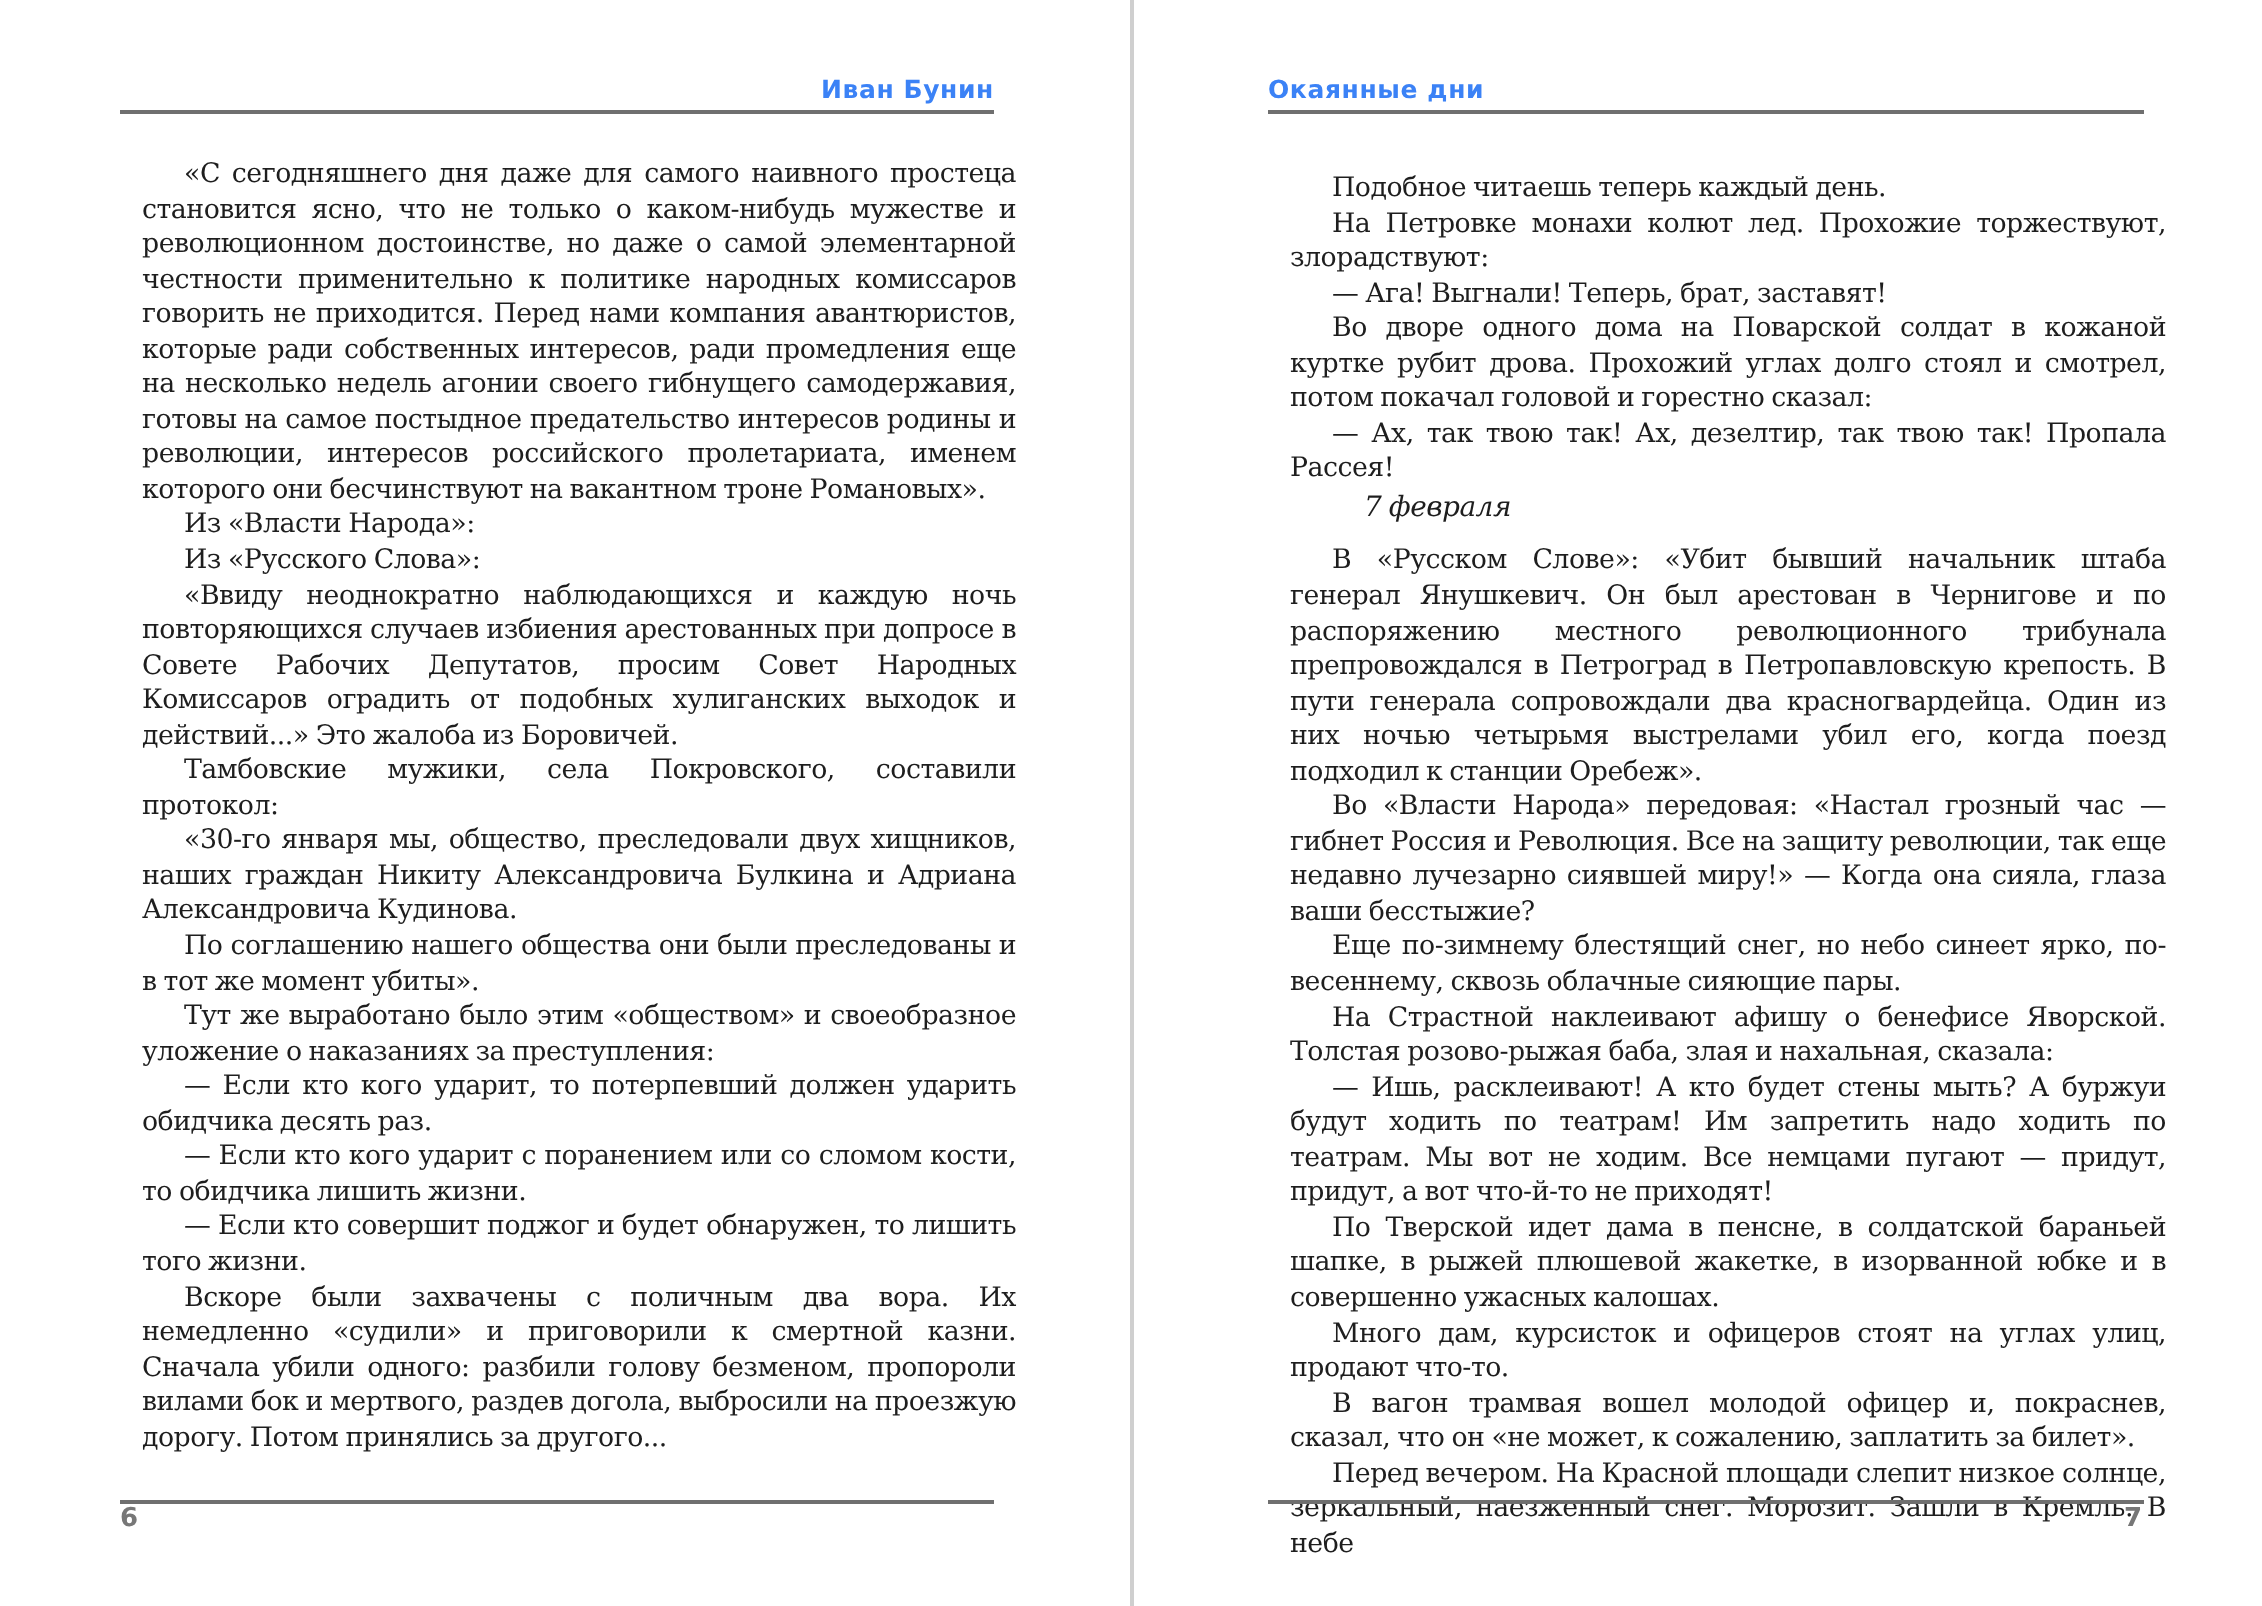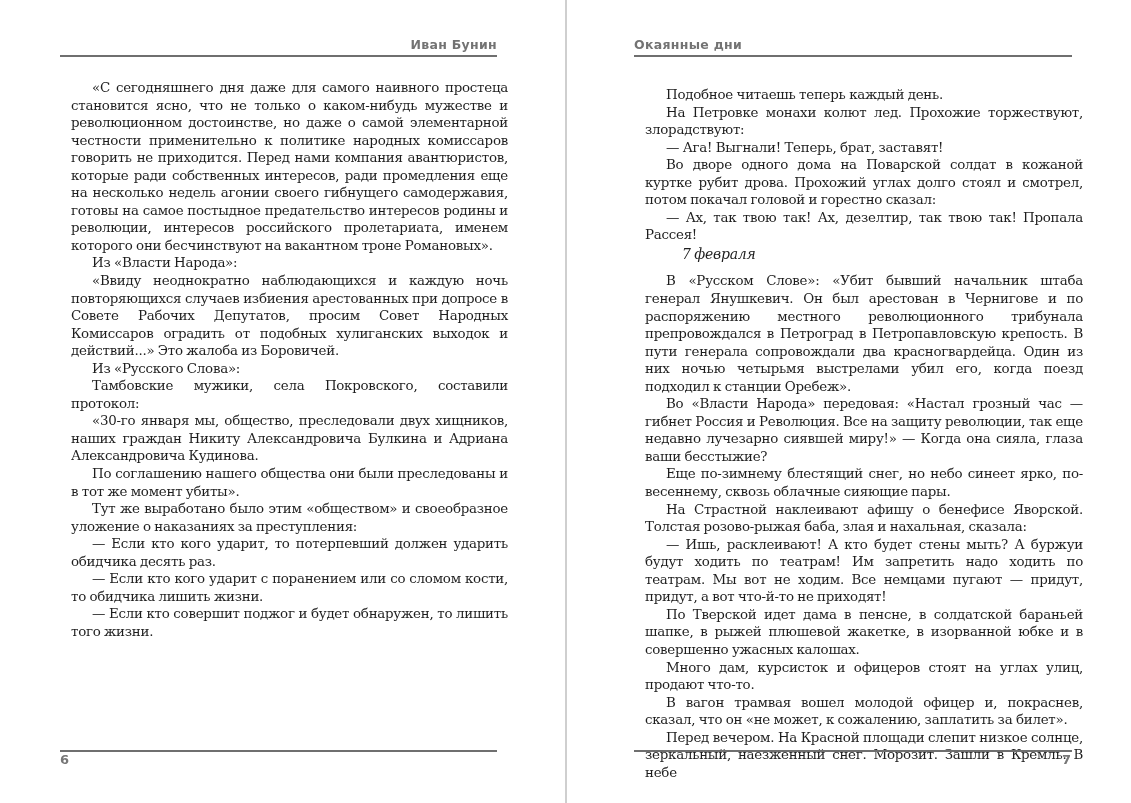--- a/index.html
+++ b/index.html
@@ -16,21 +16,21 @@
       background: #cfcfcf;
     }
     .page { position: absolute; top: 0; height: 803px; }
     .page.left { left: 0; width: 565px; }
     .page.right { left: 567px; width: 564px; }
 
     .running-head {
       position: absolute; top: 37px;
       font-family: "DejaVu Sans", "Liberation Sans", sans-serif;
       font-weight: bold; font-size: 12.5px; letter-spacing: 0.3px;
-      color: #737373;
+      color: #3b82f6;
     }
     .left .running-head { right: 68px; text-align: right; }
     .right .running-head { left: 67px; }
     .rule {
       position: absolute; height: 1.5px; background: #6f6f6f;
     }
     .left .rule { left: 60px; width: 437px; }
     .right .rule { left: 67px; width: 438px; }
     .rule.top { top: 55px; }
     .rule.bottom { top: 750px; }
@@ -70,29 +70,30 @@
 
 <div class="spread">
 
   <div class="page left">
     <div class="running-head">Иван Бунин</div>
     <div class="rule top"></div>
 
     <div class="text">
       <p>«С сегодняшнего дня даже для самого наивного простеца становится ясно, что не только о каком-нибудь мужестве и революционном достоинстве, но даже о самой элементарной честности применительно к политике народных комиссаров говорить не приходится. Перед нами компания авантюристов, которые ради собственных интересов, ради промедления еще на несколько недель агонии своего гибнущего самодержавия, готовы на самое постыдное предательство интересов родины и революции, интересов российского пролетариата, именем которого они бесчинствуют на вакантном троне Романовых».</p>
       <p>Из «Власти Народа»:</p>
+      <p>Из «Русского Слова»:</p>
       <p>«Ввиду неоднократно наблюдающихся и каждую ночь повторяющихся случаев избиения арестованных при допросе в Совете Рабочих Депутатов, просим Совет Народных Комиссаров оградить от подобных хулиганских выходок и действий...» Это жалоба из Боровичей.</p>
-      <p>Из «Русского Слова»:</p>
       <p>Тамбовские мужики, села Покровского, составили протокол:</p>
       <p>«30-го января мы, общество, преследовали двух хищников, наших граждан Никиту Александровича Булкина и Адриана Александровича Кудинова.</p>
       <p>По соглашению нашего общества они были преследованы и в тот же момент убиты».</p>
       <p>Тут же выработано было этим «обществом» и своеобразное уложение о наказаниях за преступления:</p>
       <p>— Если кто кого ударит, то потерпевший должен ударить обидчика десять раз.</p>
       <p>— Если кто кого ударит с поранением или со сломом кости, то обидчика лишить жизни.</p>
       <p>— Если кто совершит поджог и будет обнаружен, то лишить того жизни.</p>
+      <p>Вскоре были захвачены с поличным два вора. Их немедленно «судили» и приговорили к смертной казни. Сначала убили одного: разбили голову безменом, пропороли вилами бок и мертвого, раздев догола, выбросили на проезжую дорогу. Потом принялись за другого...</p>
     </div>
 
     <div class="rule bottom"></div>
     <div class="folio">6</div>
   </div>
 
   <div class="divider"></div>
 
   <div class="page right">
     <div class="running-head">Окаянные дни</div>

